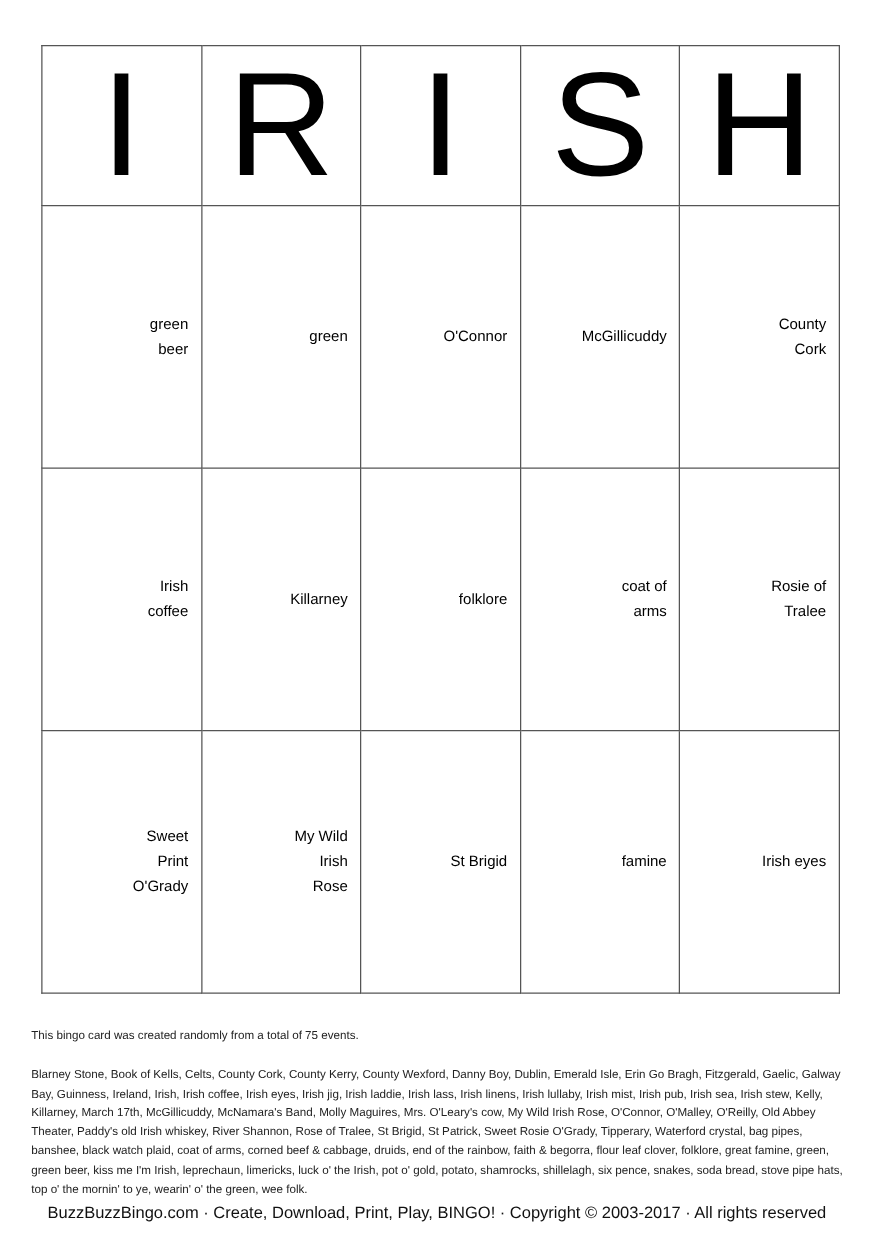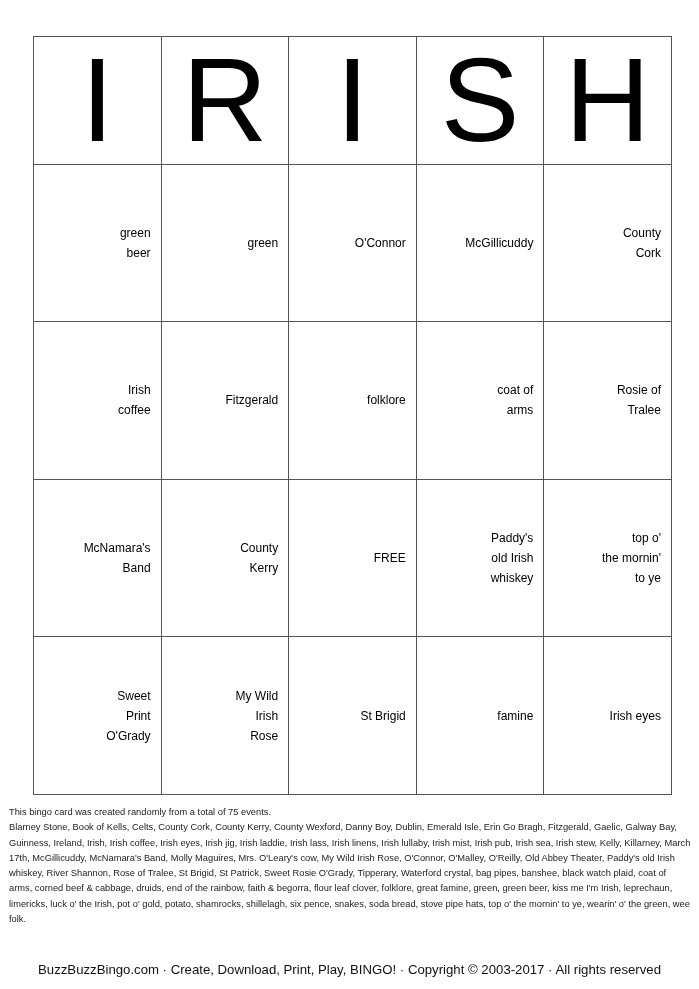--- a/index.html
+++ b/index.html
@@ -8,21 +8,21 @@
     .card { position: absolute; left: 33px; top: 36px; width: 633px; height: 759px;
             border-collapse: collapse; table-layout: fixed; }
     .card td { border: 1.3px solid #555; width: 126.6px; height: 126.5px; padding: 0;
                text-align: center; vertical-align: middle; }
     .card th { border: 1.3px solid #555; width: 126.6px; height: 126.5px; padding: 0;
                text-align: center; vertical-align: middle; font-weight: normal;
                font-size: 118px; line-height: 1; }
     .cell-text { display: block; font-size: 12px; line-height: 20px; padding: 0 10px; white-space: pre-line; text-align: right; }
     .info { position: absolute; left: 9px; top: 805px; width: 682px;
             font-size: 9.3px; line-height: 15.3px; color: #222; }
-    .info p { margin: 0; }
+    .info p { margin: 16px; }
     .footer { position: absolute; left: 0; top: 962px; width: 699px; text-align: center;
               font-size: 13.2px; color: #111; }
   </style>
 </head>
 <body>
 
 <table class="card">
   <thead>
     <tr>
       <th>I</th>
@@ -51,55 +51,32 @@
           <span class="cell-text">County
 Cork</span>
         </td>
     </tr>
     <tr>
       <td>
           <span class="cell-text">Irish
 coffee</span>
         </td>
       <td>
-          <span class="cell-text">Fitzgerald</span>
+          <span class="cell-text">Killarney</span>
         </td>
       <td>
           <span class="cell-text">folklore</span>
         </td>
       <td>
           <span class="cell-text">coat of
 arms</span>
         </td>
       <td>
           <span class="cell-text">Rosie of
 Tralee</span>
-        </td>
-    </tr>
-    <tr>
-      <td>
-          <span class="cell-text">McNamara's
-Band</span>
-        </td>
-      <td>
-          <span class="cell-text">County
-Kerry</span>
-        </td>
-      <td>
-          <span class="cell-text">FREE</span>
-        </td>
-      <td>
-          <span class="cell-text">Paddy's
-old Irish
-whiskey</span>
-        </td>
-      <td>
-          <span class="cell-text">top o'
-the mornin'
-to ye</span>
         </td>
     </tr>
     <tr>
       <td>
           <span class="cell-text">Sweet
 Print
 O'Grady</span>
         </td>
       <td>
           <span class="cell-text">My Wild

